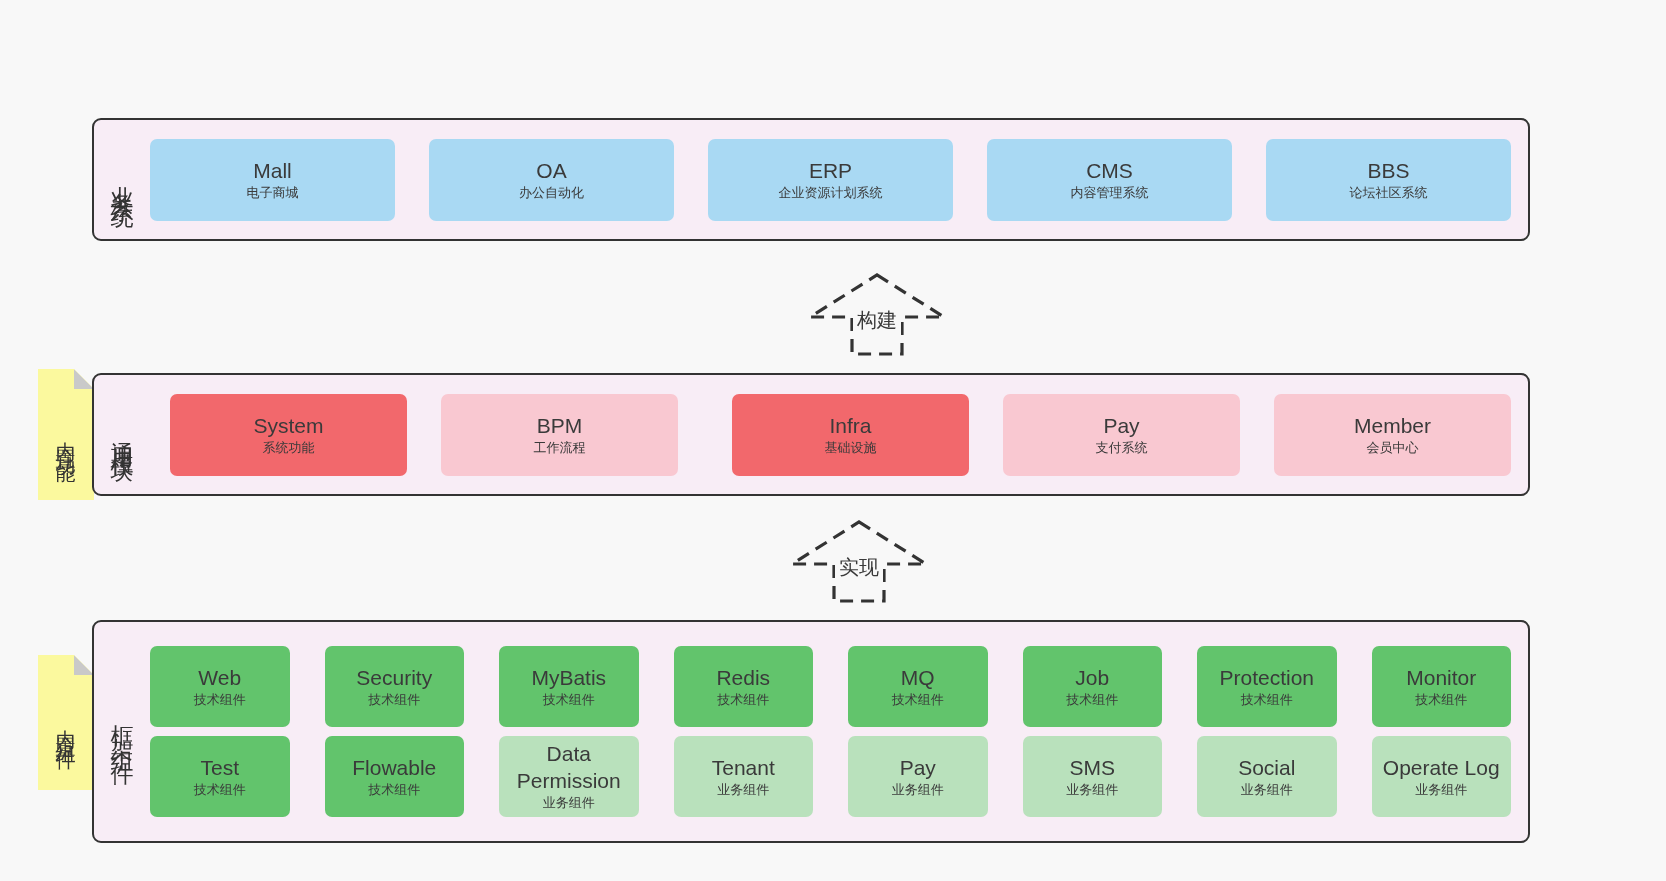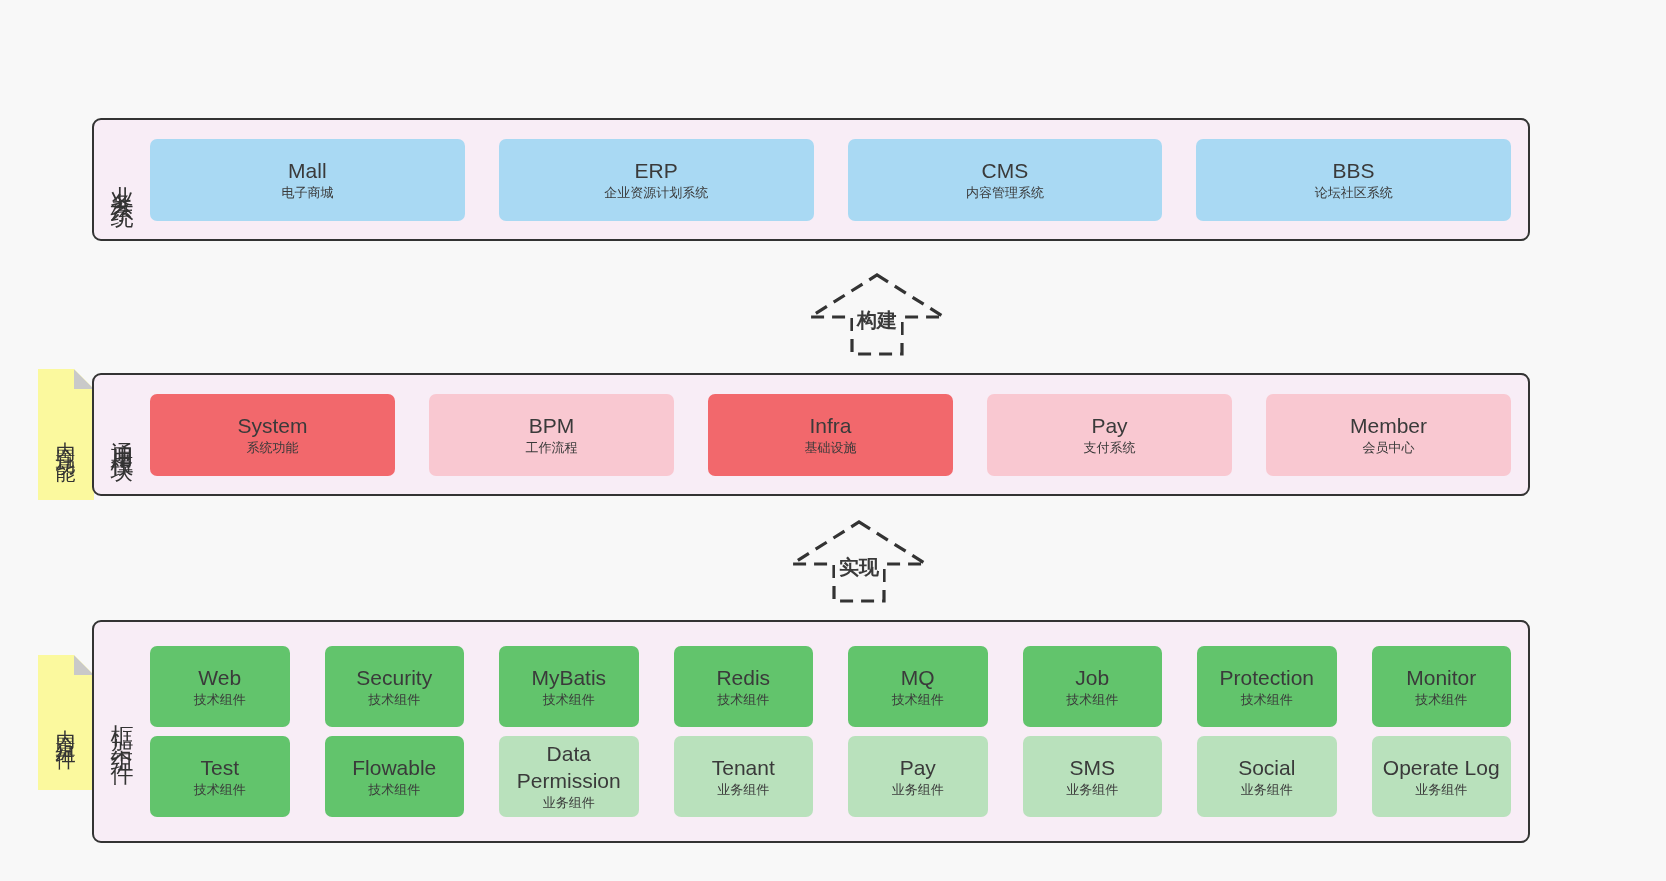--- a/index.html
+++ b/index.html
@@ -42,21 +42,21 @@
   
   .box{
     flex:1 1 0;height:82px;border-radius:7px;
     display:flex;flex-direction:column;align-items:center;justify-content:center;
     text-align:center;line-height:1.28;
   }
   .grid-row .box{height:81px;}
   .box-name{font-size:21px;}
   .box-desc{font-size:13px;}
   .blue{background:var(--blue,#a9d9f3);}
-  .red{background:var(--red,#f2686c);}
+  .red{background:var(--red,#f2686c);margin-left:20px;}
   .pink{background:var(--pink,#f9c8d1);}
   .green{background:var(--green,#62c46c);}
   .green-light{background:var(--green-light,#b9e1bc);}
   
   .tab{
     position:absolute;left:38px;width:56px;
     background:var(--yellow,#fbf99e);
     clip-path:polygon(0 0,calc(100% - 20px) 0,100% 20px,100% 100%,0 100%);
     display:flex;align-items:center;justify-content:center;
   }
@@ -66,21 +66,21 @@
     position:absolute;top:0;right:0;width:20px;height:20px;
     background:var(--fold,#c9c9c9);
     clip-path:polygon(0 0,100% 100%,0 100%);
   }
   .tab span{
     writing-mode:vertical-rl;text-orientation:upright;
     font-size:20px;letter-spacing:7px;color:#333;line-height:1;
     padding-top:10px;
   }
   
-  .arrow{position:absolute;width:140px;height:86px;font-weight:bold;}
+  .arrow{position:absolute;width:140px;height:86px;}
   #arrow-build{left:807px;top:272px;}
   #arrow-implement{left:789px;top:519px;}
   .arrow svg{display:block;}
   .arrow-label{
     position:absolute;left:50%;top:45px;transform:translate(-50%,-38%);
     background:var(--page-bg,#f8f8f8);
     padding:2px 4px;font-size:20px;color:#3a3a3a;white-space:nowrap;
   }
 </style>
 </head>
@@ -98,20 +98,24 @@
 <div class="section" id="section-business">
   <div class="side-label">
     <span>业务系统</span>
   </div>
   <div class="box-row">
       <div class="box blue">
         <div class="box-name">Mall</div>
         <div class="box-desc">电子商城</div>
       </div>
       <div class="box blue">
+        <div class="box-name">OA</div>
+        <div class="box-desc">办公自动化</div>
+      </div>
+      <div class="box blue">
         <div class="box-name">ERP</div>
         <div class="box-desc">企业资源计划系统</div>
       </div>
       <div class="box blue">
         <div class="box-name">CMS</div>
         <div class="box-desc">内容管理系统</div>
       </div>
       <div class="box blue">
         <div class="box-name">BBS</div>
         <div class="box-desc">论坛社区系统</div>

